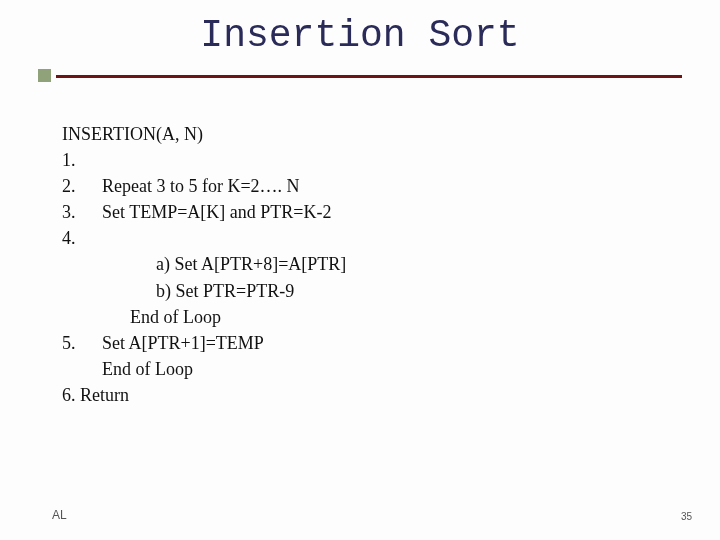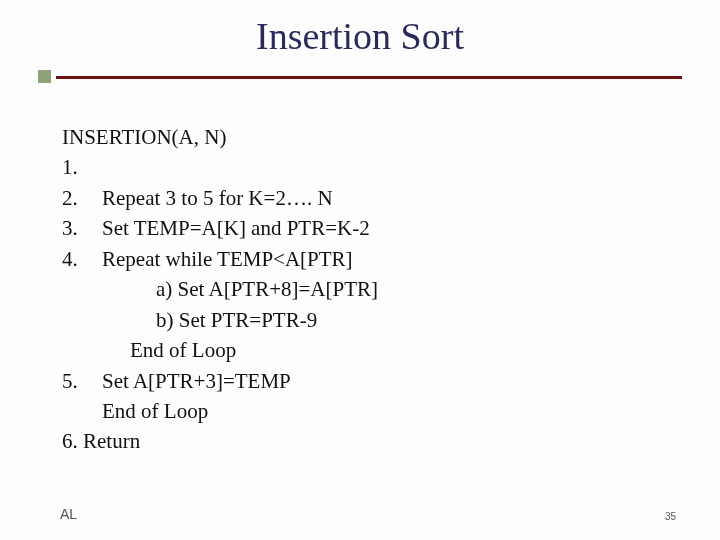--- a/index.html
+++ b/index.html
@@ -18,20 +18,21 @@
     position: relative;
     box-sizing: border-box;
   }
   .title {
     font-size: 38px;
     color: #2b2b5a;
     text-align: center;
     padding-top: 14px;
     padding-bottom: 8px;
     font-weight: 400;
+    font-family: Liberation Mono, monospace;
   }
   .rule-wrap {
     position: relative;
     height: 18px;
     margin: 0 38px 0 38px;
   }
   .corner-square {
     position: absolute;
     left: 0;
     top: 4px;
@@ -42,42 +43,42 @@
   .hr-line {
     position: absolute;
     left: 18px;
     right: 0;
     top: 10px;
     height: 3px;
     background: #6e1313;
   }
   .content {
     margin: 38px 0 0 62px;
-    font-size: 21px;
+    font-size: 18px;
     line-height: 1.45;
     color: #111;
   }
   .algo-title { }
   .step { display: flex; }
   .step-num { width: 40px; flex: 0 0 40px; }
   .step-indent-a { padding-left: 94px; }
   .step-indent-b { padding-left: 68px; }
   .step-indent-c { padding-left: 40px; }
   .step6 { }
   .footer-left {
     position: absolute;
-    left: 60px;
+    left: 52px;
     bottom: 18px;
     font-family: Arial, sans-serif;
-    font-size: 14px;
+    font-size: 12px;
     color: #555;
   }
   .footer-right {
     position: absolute;
-    right: 44px;
+    right: 28px;
     bottom: 18px;
     font-family: Arial, sans-serif;
     font-size: 10px;
     color: #555;
   }
 </style>
 </head>
 <body>
 
 <div class="slide">
@@ -98,30 +99,29 @@
     <div class="step">
       <span class="step-num">2.</span>
       <span>Repeat 3 to 5 for K=2…. N</span>
     </div>
     <div class="step">
       <span class="step-num">3.</span>
       <span>Set TEMP=A[K]  and PTR=K-2</span>
     </div>
     <div class="step">
       <span class="step-num">4.</span>
-      <span>Repeat while TEMP&lt;A[PTR]</span>
     </div>
 
     <div class="step-indent-a">a) Set A[PTR+8]=A[PTR]</div>
     <div class="step-indent-a">b) Set PTR=PTR-9</div>
     <div class="step-indent-b">End of Loop</div>
 
     <div class="step">
       <span class="step-num">5.</span>
-      <span>Set A[PTR+3]=TEMP</span>
+      <span>Set A[PTR+1]=TEMP</span>
     </div>
 
     <div class="step-indent-c">End of Loop</div>
     <div class="step6">6. Return</div>
   </div>
 
   <div class="footer-left">AL</div>
   <div class="footer-right">35</div>
 </div>
 

